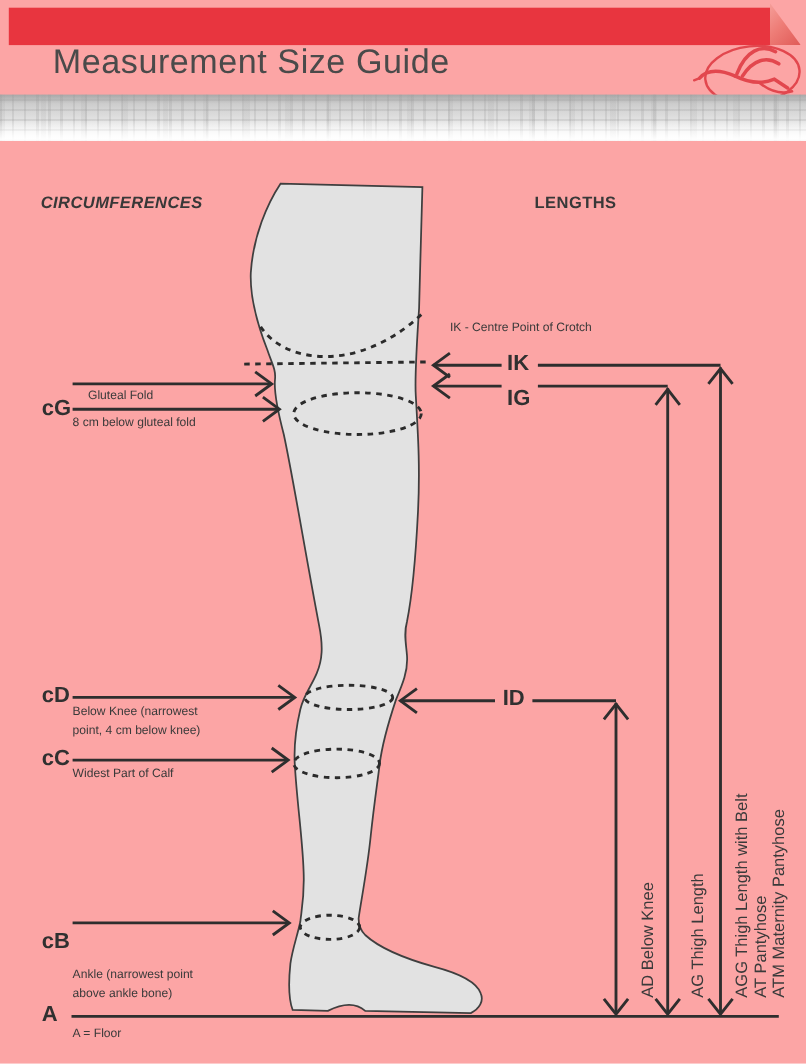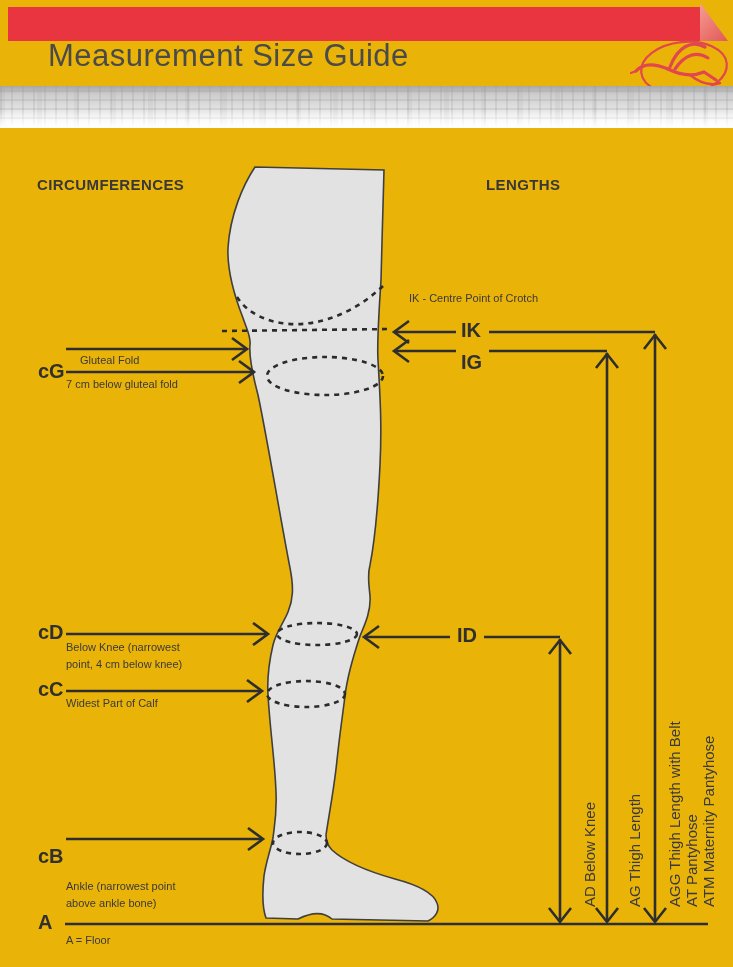--- a/index.html
+++ b/index.html
@@ -1,17 +1,17 @@
 <!DOCTYPE html>
 <html><head>
 <meta charset="utf-8">
 <style>
   html,body{margin:0;padding:0;background:#fff;}
   .page{
-    position:relative;width:733px;height:967px;background:#eab308;overflow:hidden;
+    position:relative;width:733px;height:967px;background:#fca5a5;overflow:hidden;
     font-family:"Liberation Sans", sans-serif;color:#3a3a3a;
   }
   
   .redbar{position:absolute;left:8px;top:7px;width:694px;height:34px;background:#e8353f;}
   .fold{
     position:absolute;left:700px;top:3px;width:28px;height:38px;
     background:linear-gradient(135deg,#f59e99 0%,#ee7d77 45%,#e05a57 100%);
     clip-path:polygon(0 0,100% 100%,0 100%);
   }
   .title{
@@ -155,34 +155,34 @@
         <polyline points="596,908 607,922 618,908"></polyline>
       </g>
       <g>
         <line x1="655" y1="334" x2="655" y2="920"></line>
         <polyline points="644,349 655,335 666,349"></polyline>
         <polyline points="644,908 655,922 666,908"></polyline>
       </g>
     </g>
   </svg>
 
-  <div class="lbl heading" style="left:37px;top:176px;">CIRCUMFERENCES</div>
+  <div class="lbl heading" style="left:37px;top:176px;font-style:italic;">CIRCUMFERENCES</div>
   <div class="lbl heading" style="left:486px;top:176px;">LENGTHS</div>
 
   <div class="lbl" style="left:409px;top:290px;">
     <span style="display:block">IK - Centre Point of Crotch</span>
   </div>
 
   <div class="lbl code" style="left:461px;top:322px;">IK</div>
   <div class="lbl code" style="left:461px;top:354px;">IG</div>
   <div class="lbl code" style="left:457px;top:627px;">ID</div>
 
   <div class="lbl code" style="left:38px;top:363px;">cG</div>
   <div class="lbl" style="left:80px;top:352px;">Gluteal Fold</div>
-  <div class="lbl" style="left:66px;top:376px;">7 cm below gluteal fold</div>
+  <div class="lbl" style="left:66px;top:376px;">8 cm below gluteal fold</div>
 
   <div class="lbl code" style="left:38px;top:624px;">cD</div>
   <div class="lbl" style="left:66px;top:639px;">
     <span style="display:block">Below Knee (narrowest</span>
     <span style="display:block">point, 4 cm below knee)</span>
   </div>
 
   <div class="lbl code" style="left:38px;top:681px;">cC</div>
   <div class="lbl" style="left:66px;top:695px;">Widest Part of Calf</div>
 

